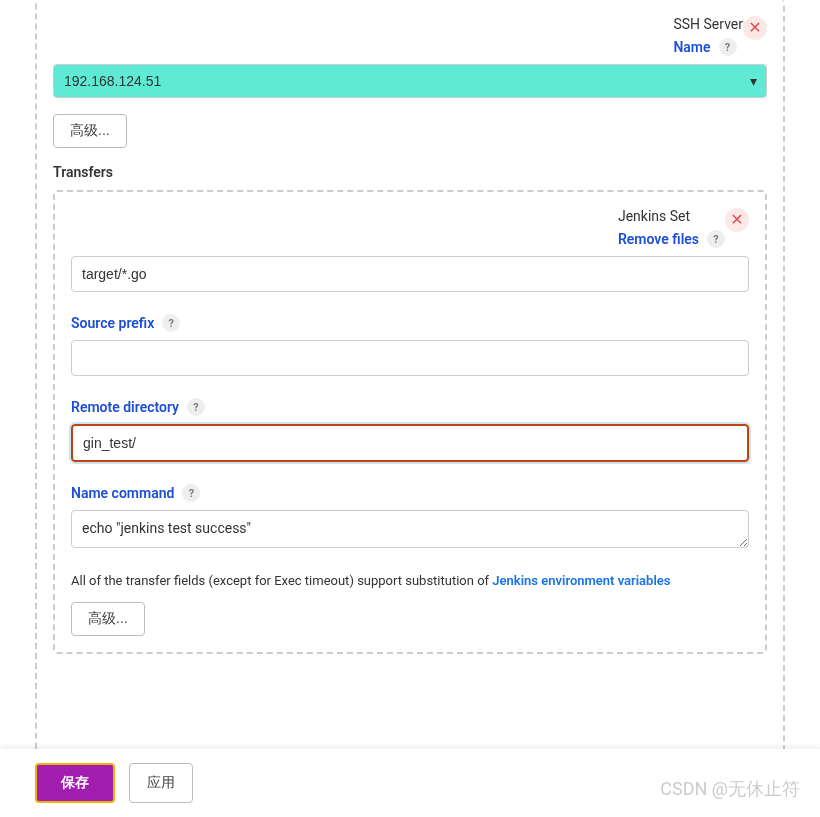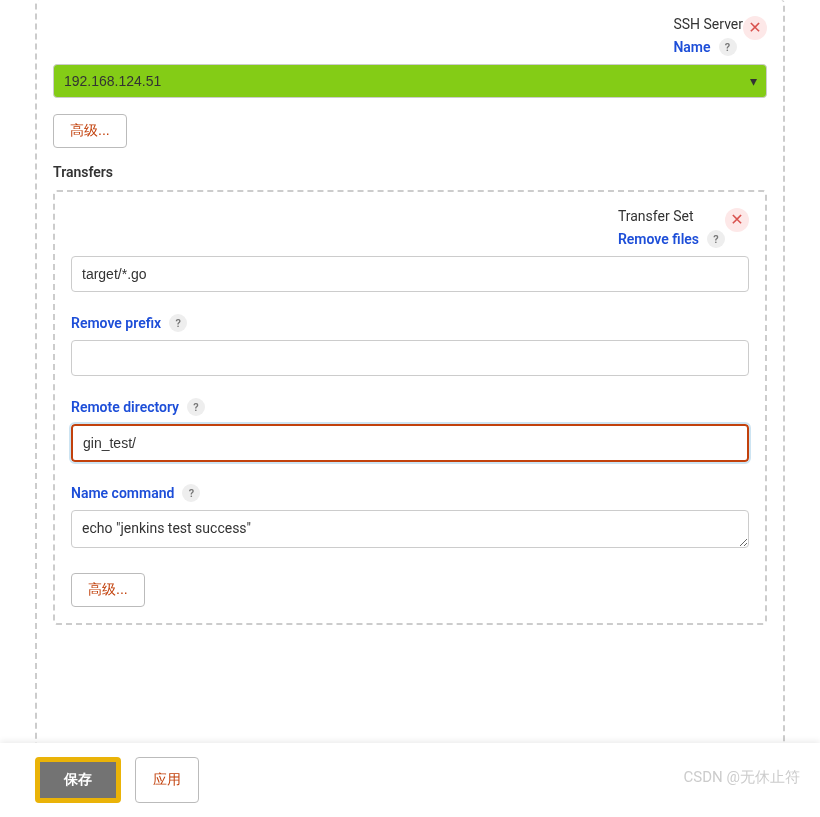--- a/index.html
+++ b/index.html
@@ -6,35 +6,35 @@
     body { font-family: -apple-system, BlinkMacSystemFont, "Segoe UI", Roboto, Arial, sans-serif; font-size: 14px; color: #333; background: #fff; width: 820px; height: 817px; position: relative; }
     .outer-container { padding: 0 35px; height: 765px; overflow: hidden; position: relative; }
     .dashed-outer { border: 2px dashed #ccc; border-radius: 4px; border-top: none; padding: 16px 16px 0 16px; position: relative; height: 100%; }
     .section-header { display: flex; justify-content: flex-end; align-items: flex-start; }
     .section-title { font-weight: 400; color: #333; margin-bottom: 6px; }
     .label-row { display: flex; align-items: center; gap: 8px; margin-bottom: 8px; }
     .label-row .label { font-weight: 600; color: #1d4ed8; }
     .help-icon { display: inline-flex; align-items: center; justify-content: center; width: 18px; height: 18px; border-radius: 50%; background: #eee; color: #777; font-size: 11px; font-weight: 600; cursor: pointer; }
     .remove-btn { width: 24px; height: 24px; border-radius: 50%; background: #fde8e8; display: flex; align-items: center; justify-content: center; cursor: pointer; color: #d9534f; font-size: 16px; line-height: 1; border: none; }
     .select-wrapper { position: relative; margin-bottom: 16px; }
-    select.form-select { width: 100%; padding: 8px 30px 8px 10px; border: 1px solid #ccc; border-radius: 4px; background: #84cc16; font-size: 14px; color: #333; appearance: none; -webkit-appearance: none; cursor: pointer; }
+    select.form-select { width: 100%; padding: 8px 30px 8px 10px; border: 1px solid #ccc; border-radius: 4px; background: #5eead4; font-size: 14px; color: #333; appearance: none; -webkit-appearance: none; cursor: pointer; }
     .select-arrow { position: absolute; right: 10px; top: 50%; transform: translateY(-50%); pointer-events: none; color: #333; }
     .text-input { width: 100%; padding: 9px 10px; border: 1px solid #ccc; border-radius: 4px; font-size: 14px; color: #333; background: #fff; }
     .text-input.focused { border: 2px solid #c2410c; outline: 2px solid #cde4f2; outline-offset: 0; }
     textarea.text-input { resize: both; min-height: 38px; font-family: inherit; }
-    .btn { padding: 7px 16px; border: 1px solid #bbb; border-radius: 4px; background: #fff; color: #c2410c; font-size: 14px; cursor: pointer; }
-    .btn-primary { background: #737373; color: #fff; border: 5px solid #eab308; font-weight: 600; padding: 9px 24px; }
+    .btn { padding: 7px 16px; border: 1px solid #bbb; border-radius: 4px; background: #fff; color: #404040; font-size: 14px; cursor: pointer; }
+    .btn-primary { background: #a21caf; color: #fff; border: 2px solid #eab308; font-weight: 600; padding: 9px 24px; }
     .btn-secondary { padding: 9px 17px; }
     .sub-title { font-weight: 600; color: #333; margin-bottom: 10px; margin-top: 12px; }
     .inner-dashed { border: 2px dashed #ccc; border-radius: 4px; padding: 16px; margin-top: 4px; position: relative; }
     .field-group { margin-bottom: 22px; }
     .hint-text { font-size: 13px; color: #333; margin-bottom: 14px; }
     .hint-text a { color: #1a73e8; text-decoration: none; font-weight: 600; }
     .footer-bar { position: absolute; left: 0; right: 0; bottom: 0; padding: 14px 35px; background: #fff; box-shadow: 0 -2px 6px rgba(0,0,0,0.08); display: flex; gap: 14px; }
-    .watermark { position: absolute; right: 20px; bottom: 30px; color: #ccc; font-size: 15px; pointer-events: none; }
+    .watermark { position: absolute; right: 20px; bottom: 16px; color: #ccc; font-size: 18px; pointer-events: none; }
     .adv-wrap { margin-top: 0; margin-bottom: 16px; }
   </style>
 </head>
 <body>
 
 <div class="outer-container">
   <div class="dashed-outer">
     <div class="section-header">
       <div>
         <div class="section-title">SSH Server</div>
@@ -57,38 +57,38 @@
 
     <div class="adv-wrap">
       <button class="btn">高级...</button>
     </div>
 
     <div class="sub-title">Transfers</div>
 
     <div class="inner-dashed">
       <div class="section-header">
         <div>
-          <div class="section-title">Transfer Set</div>
+          <div class="section-title">Jenkins Set</div>
           <div class="label-row">
             <span class="label">Remove files</span>
             <span class="help-icon">?</span>
           </div>
         </div>
         <button class="remove-btn">
           <span>✕</span>
         </button>
       </div>
 
       <div class="field-group">
         <input type="text" class="text-input" value="target/*.go" style="">
       </div>
 
       <div class="field-group">
         <div class="label-row">
-          <span class="label">Remove prefix</span>
+          <span class="label">Source prefix</span>
           <span class="help-icon">?</span>
         </div>
         <input type="text" class="text-input" value="" style="">
       </div>
 
       <div class="field-group">
         <div class="label-row">
           <span class="label">Remote directory</span>
           <span class="help-icon">?</span>
         </div>
@@ -96,20 +96,23 @@
       </div>
 
       <div class="field-group">
         <div class="label-row">
           <span class="label">Name command</span>
           <span class="help-icon">?</span>
         </div>
         <textarea class="text-input" rows="1" style="">echo "jenkins test success"</textarea>
       </div>
 
+      <div class="hint-text">
+        <span>All of the transfer fields (except for Exec timeout) support substitution of </span><a href="#">Jenkins environment variables</a>
+      </div>
 
       <button class="btn">高级...</button>
     </div>
   </div>
 </div>
 
 <div class="footer-bar">
   <button class="btn btn-primary">保存</button>
   <button class="btn btn-secondary">应用</button>
 </div>

